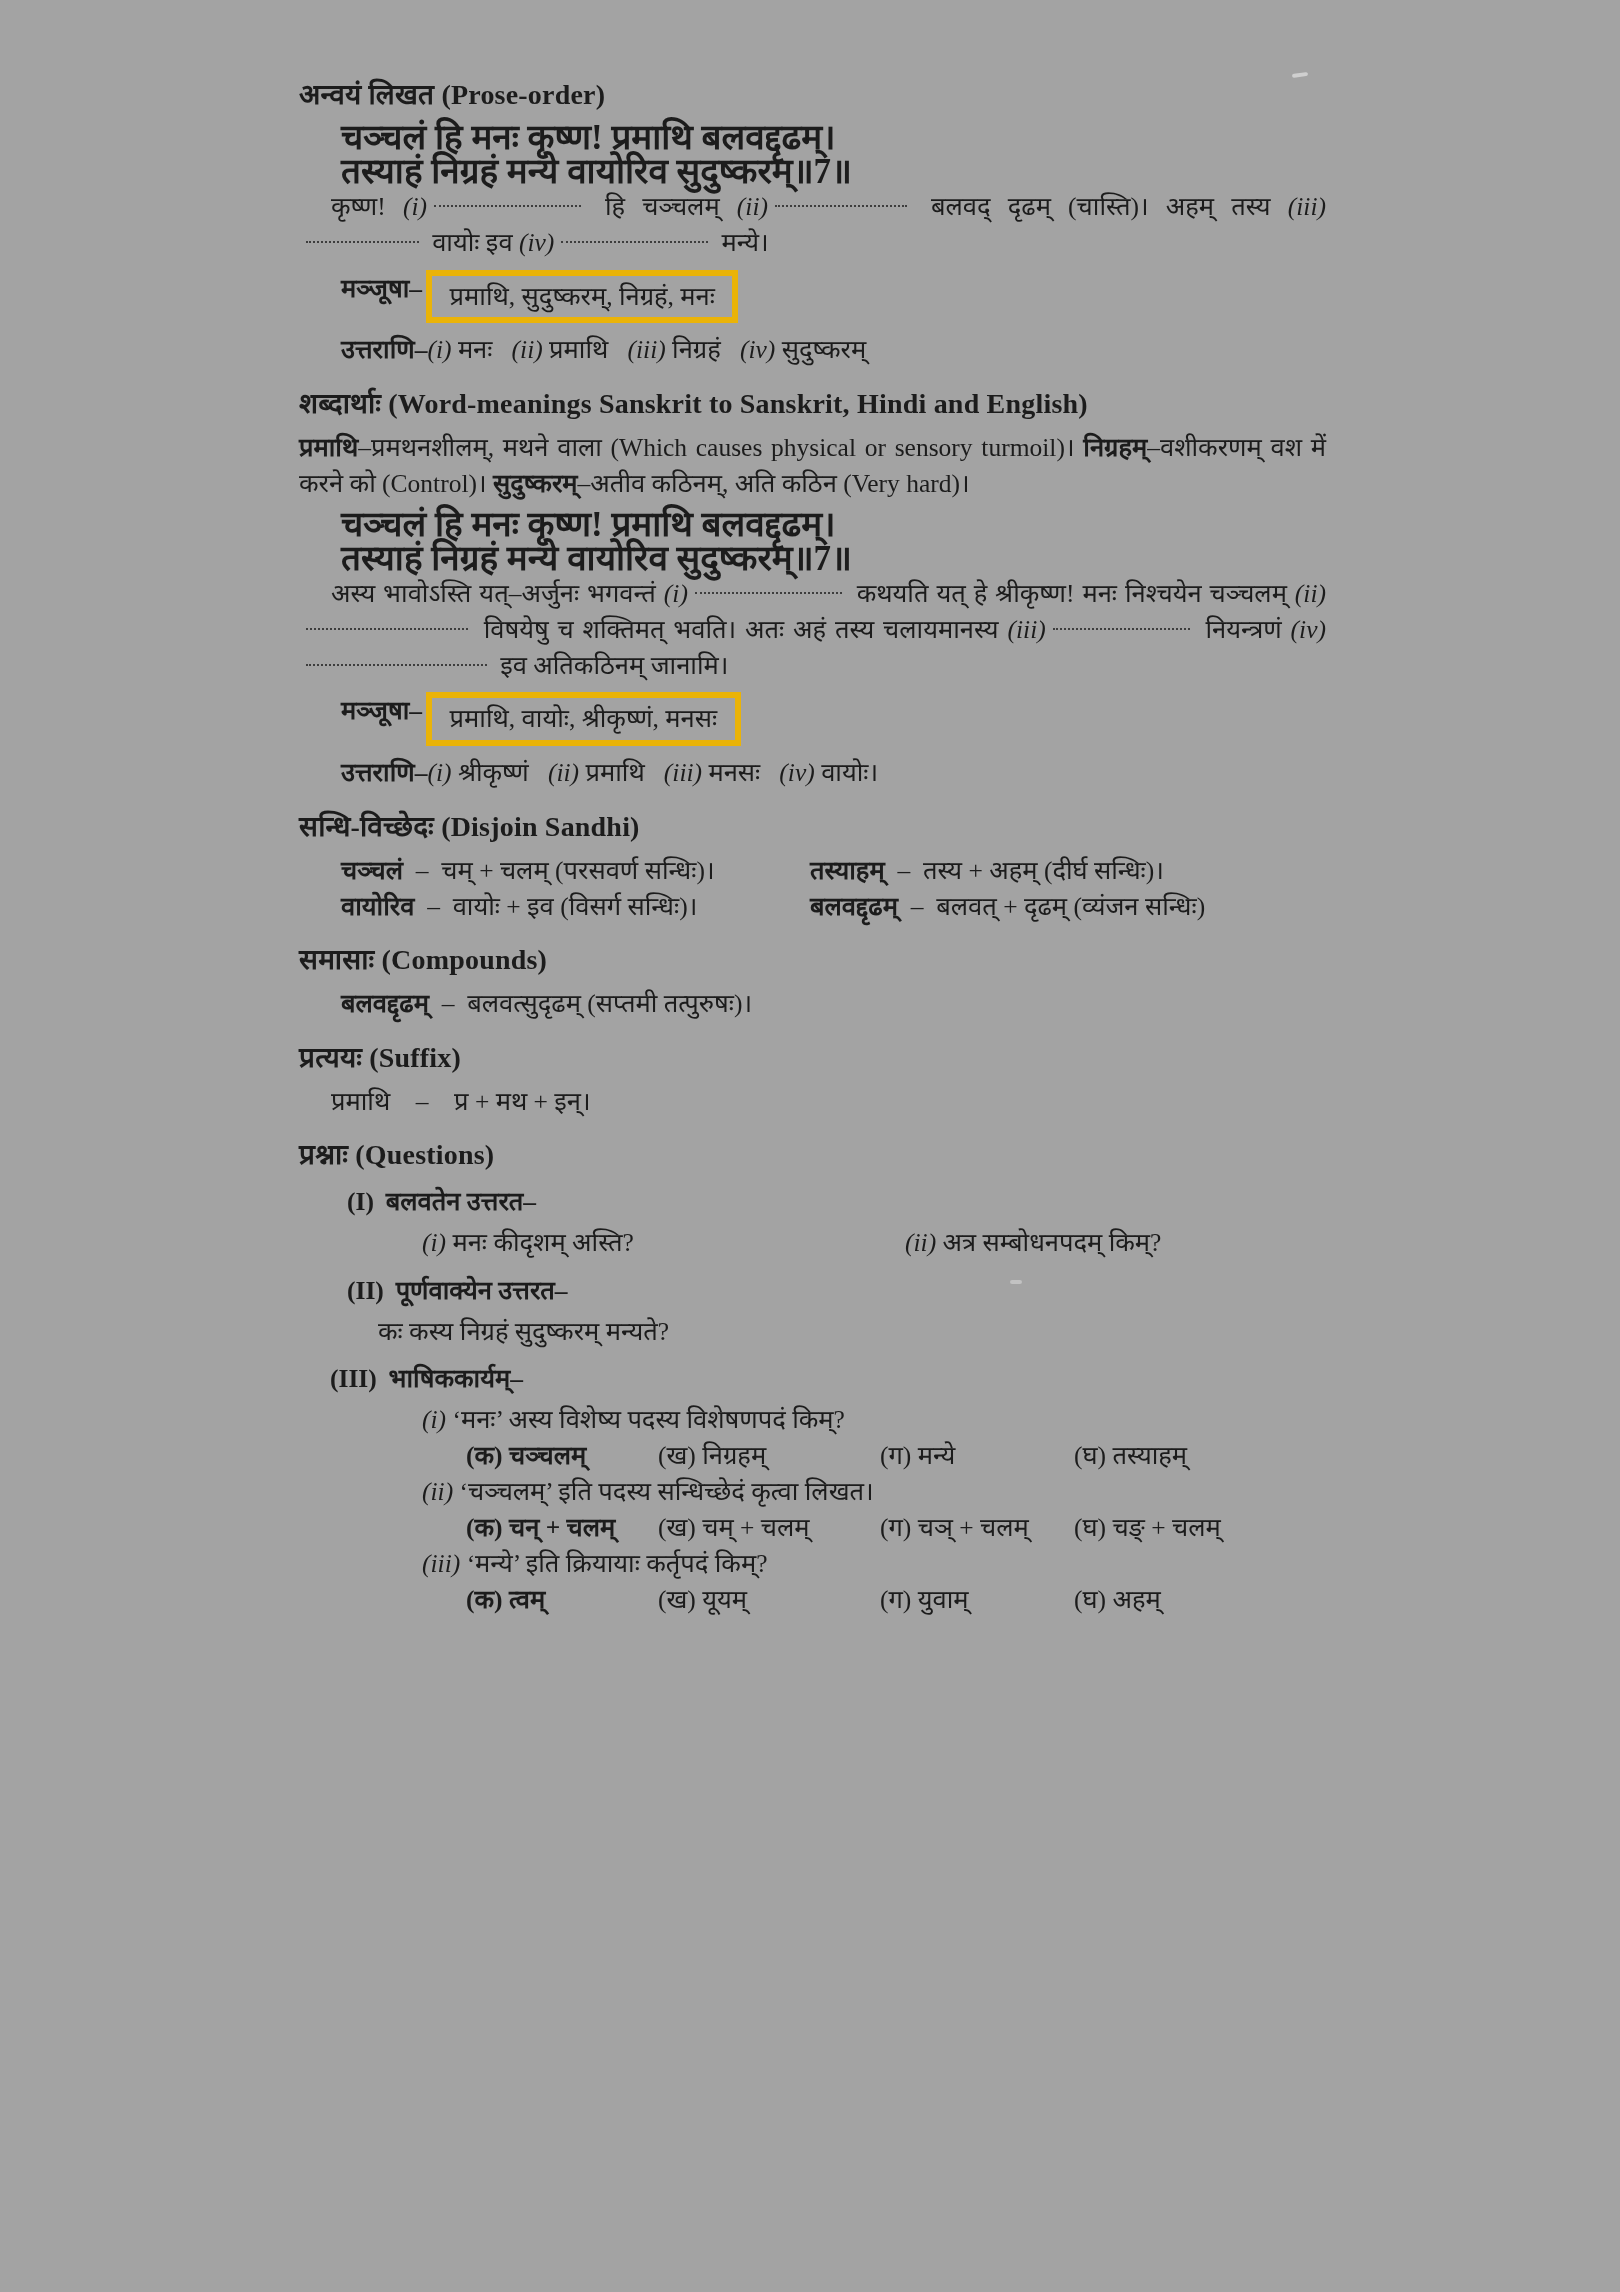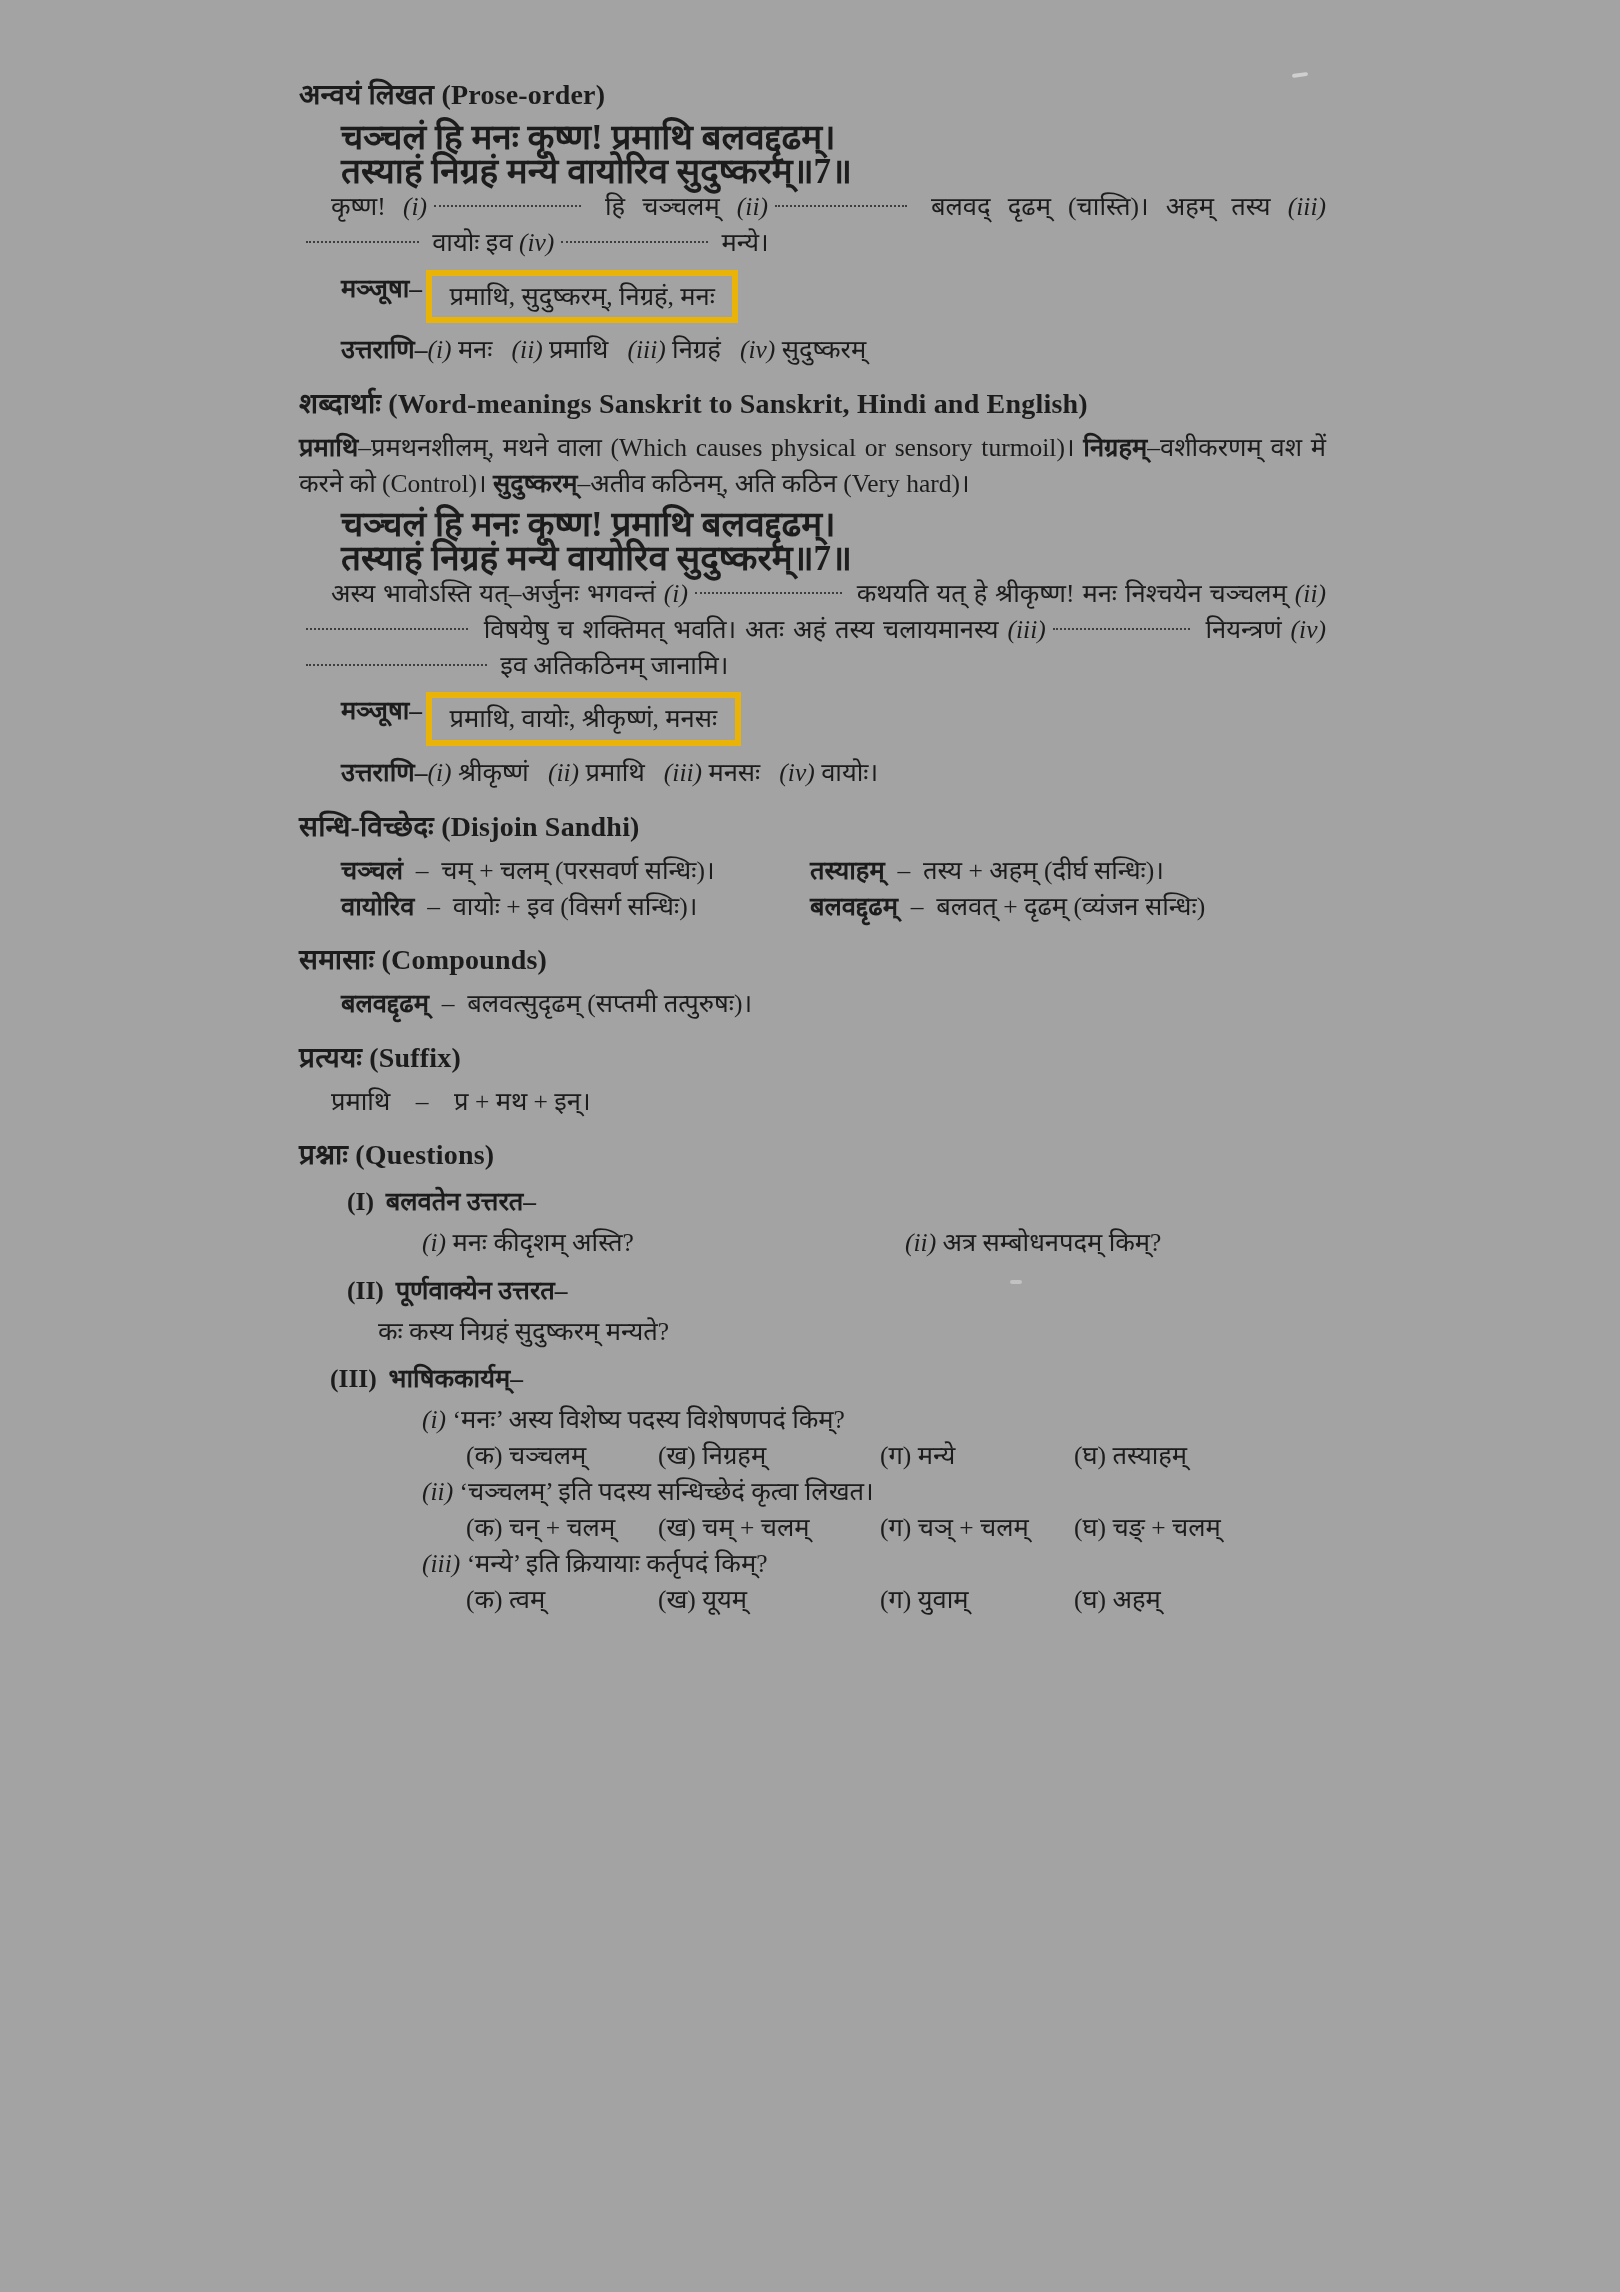--- a/index.html
+++ b/index.html
@@ -30,21 +30,21 @@
   .ml-mid { margin-left:32px; }
   .qhead { margin:11.8px 0 4.9px 48px; }
   .qhead .ql { font-weight:700; margin-right:11.8px; }
   .qhead .qt { font-weight:700; }
   .qhead.deep { margin-left:31px; }
   .q-items { display:flex; margin-left:123px; }
   .q-items .qi1 { width:483px; }
   .q2line { margin-left:79px; }
   .subq { margin-left:123px; }
   .opts { display:flex; margin-left:167px; }
-  .opts span:nth-child(1) { width:192px; }
+  .opts span:nth-child(1) { width:192px;font-weight:bold; }
   .opts span:nth-child(2) { width:222px; }
   .opts span:nth-child(3) { width:194px; }
   .artifact { position:absolute; background:#cfcfcf; border-radius:2px; }
   .a1 { left:1292px; top:73px; width:15.7px; height:3.9px; transform:rotate(-8deg); }
   .a2 { left:1010px; top:1280px; width:11.8px; height:3.9px; opacity:.7; }
 </style>
 </head>
 <body>
 
 <div class="page">

